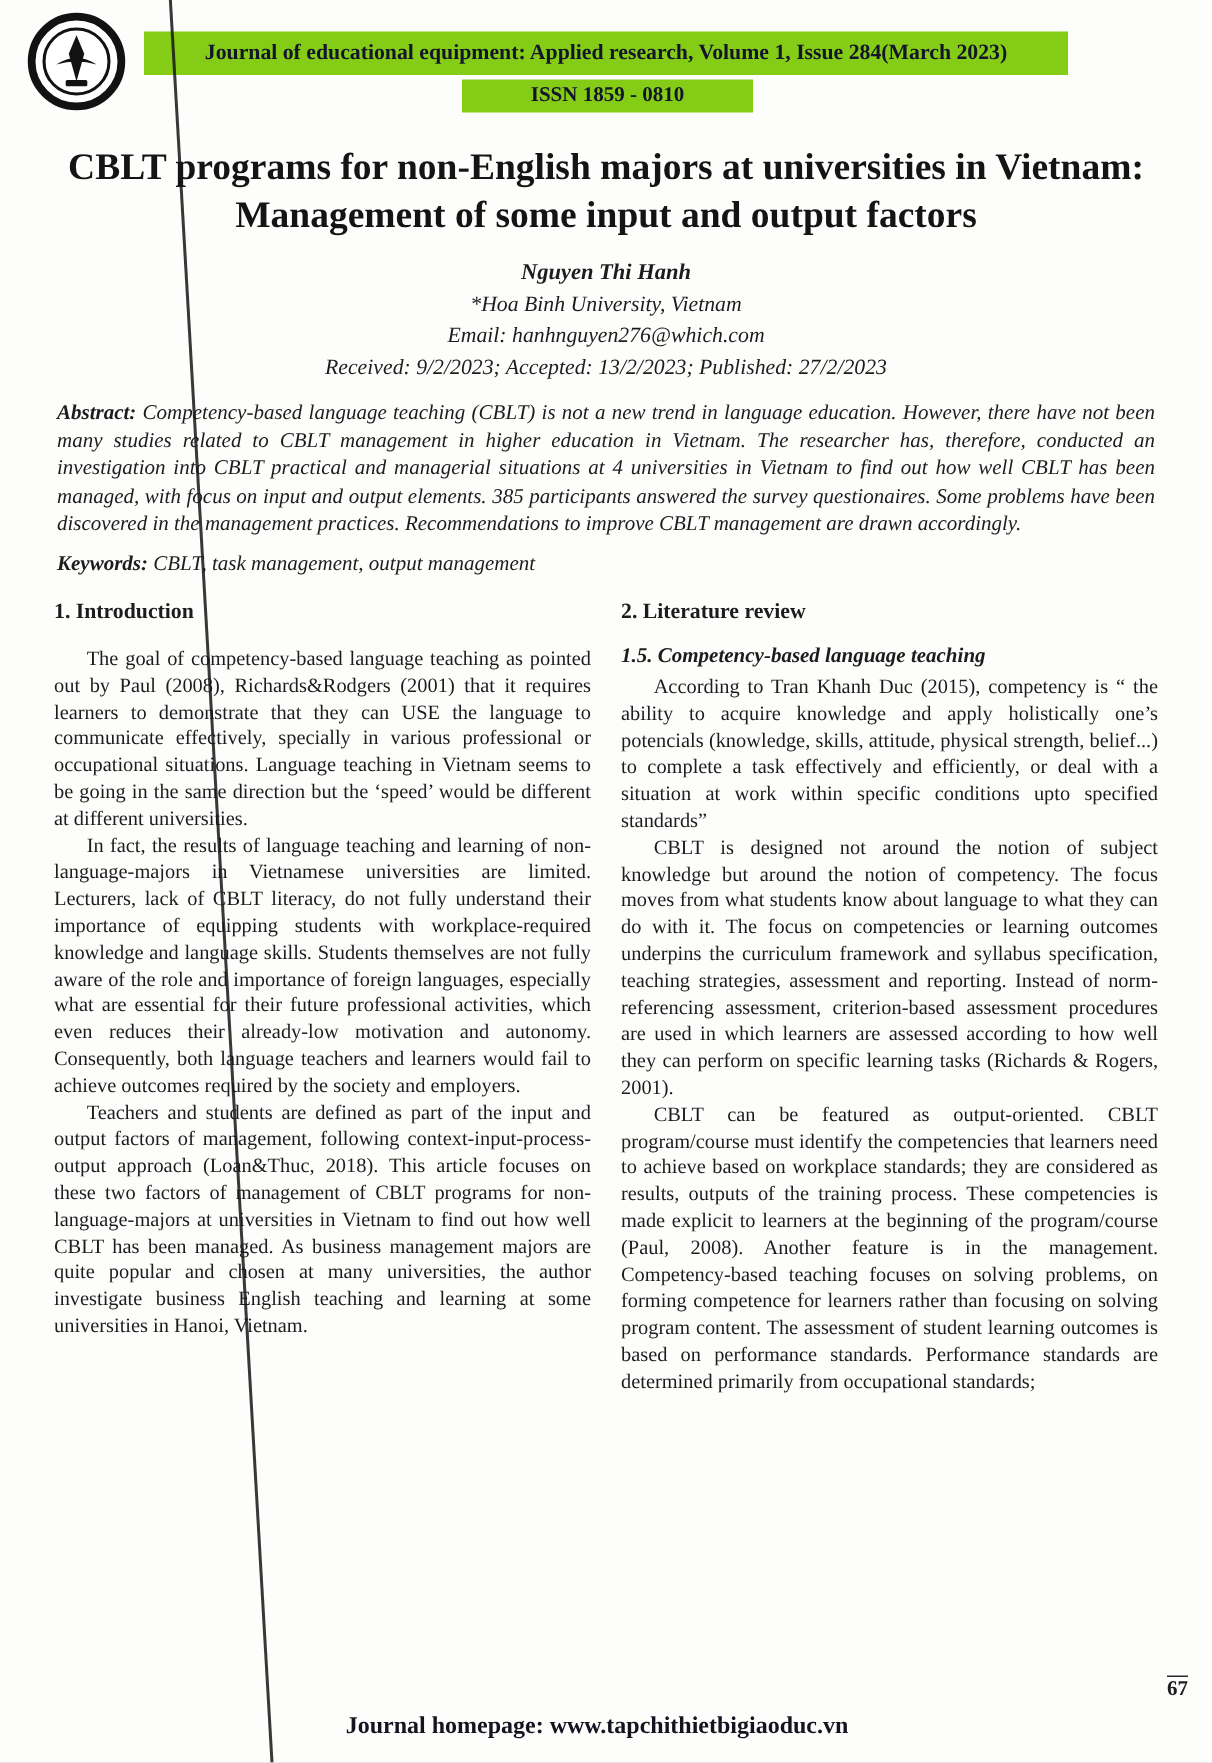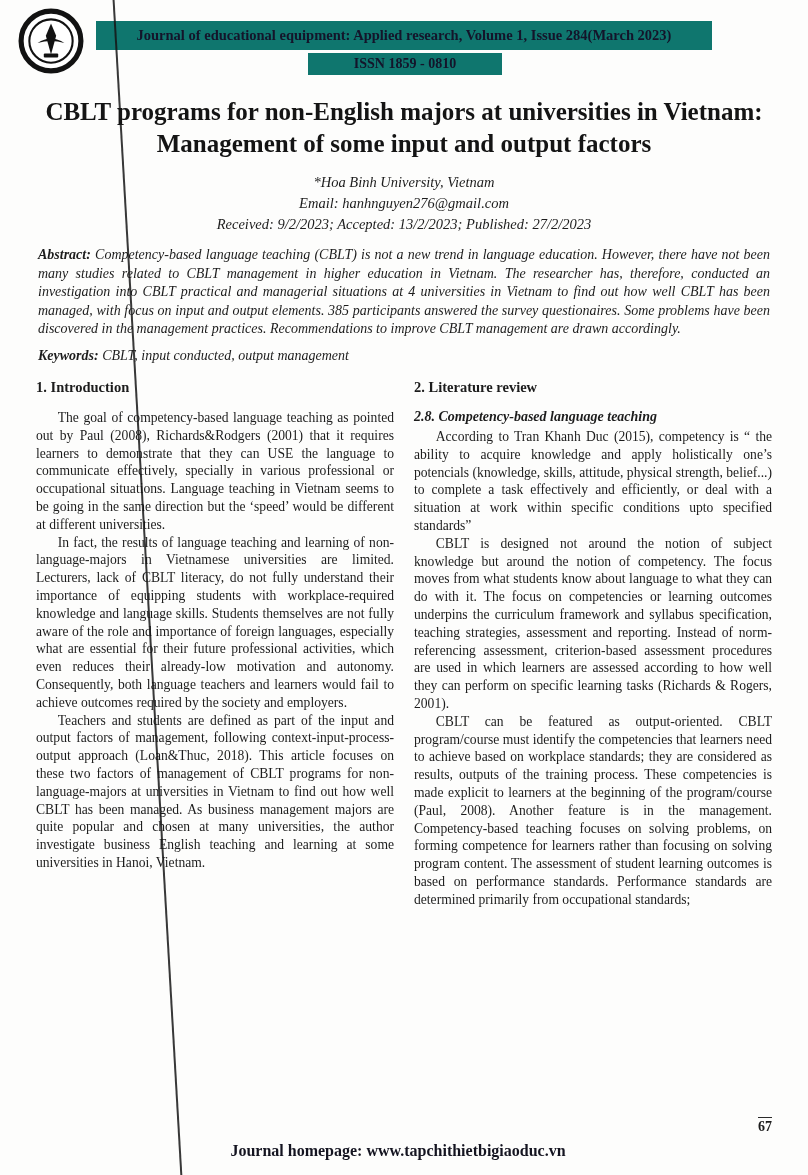--- a/index.html
+++ b/index.html
@@ -34,21 +34,21 @@
   .logo {
     position: absolute;
     left: 18px;
     top: 8px;
     width: 66px;
     height: 66px;
     z-index: 7;
   }
   .hbar {
     position: absolute;
-    background: #0f766e;
+    background: #84cc16;
     color: #14142a;
     font-weight: bold;
     display: flex;
     align-items: center;
     justify-content: center;
     text-align: center;
   }
   .hbar1 { left: 96px; top: 21px; width: 616px; height: 29px; font-size: 14.5px; }
   .hbar2 { left: 308px; top: 53px; width: 194px; height: 22px; font-size: 14px; }
 
@@ -104,21 +104,21 @@
     position: absolute;
     left: 0; right: 12px;
     bottom: 15px;
     text-align: center;
     font-weight: bold;
     font-size: 16px;
     color: #141420;
   }
   .page-number {
     position: absolute;
-    right: 36px;
+    right: 16px;
     bottom: 40px;
     font-weight: bold;
     font-size: 14px;
     border-top: 1.5px solid #2a2a2a;
     padding-top: 1px;
   }
 </style>
 </head>
 <body>
 
@@ -138,39 +138,40 @@
   <div class="hbar hbar1">
     <span>Journal of educational equipment: Applied research, Volume 1, Issue 284(March 2023)</span>
   </div>
   <div class="hbar hbar2">
     <span>ISSN 1859 - 0810</span>
   </div>
 
   <h1 class="title">CBLT programs for non-English majors at universities in Vietnam: Management of some input and output factors</h1>
 
   <div class="author-block">
+    <div class="author-name">Nguyen Thi Hanh</div>
     <div class="author-line">*Hoa Binh University, Vietnam</div>
-    <div class="author-line">Email: hanhnguyen276@gmail.com</div>
+    <div class="author-line">Email: hanhnguyen276@which.com</div>
     <div class="author-line">Received: 9/2/2023; Accepted: 13/2/2023; Published: 27/2/2023</div>
   </div>
 
   <p class="abstract"><span class="lead">Abstract:</span> <span>Competency-based language teaching (CBLT) is not a new trend in language education. However, there have not been many studies related to CBLT management in higher education in Vietnam. The researcher has, therefore, conducted an investigation into CBLT practical and managerial situations at 4 universities in Vietnam to find out how well CBLT has been managed, with focus on input and output elements. 385 participants answered the survey questionaires. Some problems have been discovered in the management practices. Recommendations to improve CBLT management are drawn accordingly.</span></p>
 
-  <p class="keywords"><span class="lead">Keywords:</span> <span>CBLT, input conducted, output management</span></p>
+  <p class="keywords"><span class="lead">Keywords:</span> <span>CBLT, task management, output management</span></p>
 
   <div class="columns">
     <div class="col">
       <h2 class="sec-heading">1. Introduction</h2>
       <p>The goal of competency-based language teaching as pointed out by Paul (2008), Richards&amp;Rodgers (2001) that it requires learners to demonstrate that they can USE the language to communicate effectively, specially in various professional or occupational situations. Language teaching in Vietnam seems to be going in the same direction but the ‘speed’ would be different at different universities.</p>
       <p>In fact, the results of language teaching and learning of non-language-majors in Vietnamese universities are limited. Lecturers, lack of CBLT literacy, do not fully understand their importance of equipping students with workplace-required knowledge and language skills. Students themselves are not fully aware of the role and importance of foreign languages, especially what are essential for their future professional activities, which even reduces their already-low motivation and autonomy. Consequently, both language teachers and learners would fail to achieve outcomes required by the society and employers.</p>
       <p>Teachers and students are defined as part of the input and output factors of management, following context-input-process-output approach (Loan&amp;Thuc, 2018). This article focuses on these two factors of management of CBLT programs for non-language-majors at universities in Vietnam to find out how well CBLT has been managed. As business management majors are quite popular and chosen at many universities, the author investigate business English teaching and learning at some universities in Hanoi, Vietnam.</p>
     </div>
     <div class="col">
       <h2 class="sec-heading">2. Literature review</h2>
-      <h3 class="subsec-heading">2.8. Competency-based language teaching</h3>
+      <h3 class="subsec-heading">1.5. Competency-based language teaching</h3>
       <p>According to Tran Khanh Duc (2015), competency is “ the ability to acquire knowledge and apply holistically one’s potencials (knowledge, skills, attitude, physical strength, belief...) to complete a task effectively and efficiently, or deal with a situation at work within specific conditions upto specified standards”</p>
       <p>CBLT is designed not around the notion of subject knowledge but around the notion of competency. The focus moves from what students know about language to what they can do with it. The focus on competencies or learning outcomes underpins the curriculum framework and syllabus specification, teaching strategies, assessment and reporting. Instead of norm-referencing assessment, criterion-based assessment procedures are used in which learners are assessed according to how well they can perform on specific learning tasks (Richards &amp; Rogers, 2001).</p>
       <p>CBLT can be featured as output-oriented. CBLT program/course must identify the competencies that learners need to achieve based on workplace standards; they are considered as results, outputs of the training process. These competencies is made explicit to learners at the beginning of the program/course (Paul, 2008). Another feature is in the management. Competency-based teaching focuses on solving problems, on forming competence for learners rather than focusing on solving program content. The assessment of student learning outcomes is based on performance standards. Performance standards are determined primarily from occupational standards;</p>
     </div>
   </div>
 
   <div class="page-number">67</div>
   <div class="footer-homepage">Journal homepage: www.tapchithietbigiaoduc.vn</div>
 
 </div>

